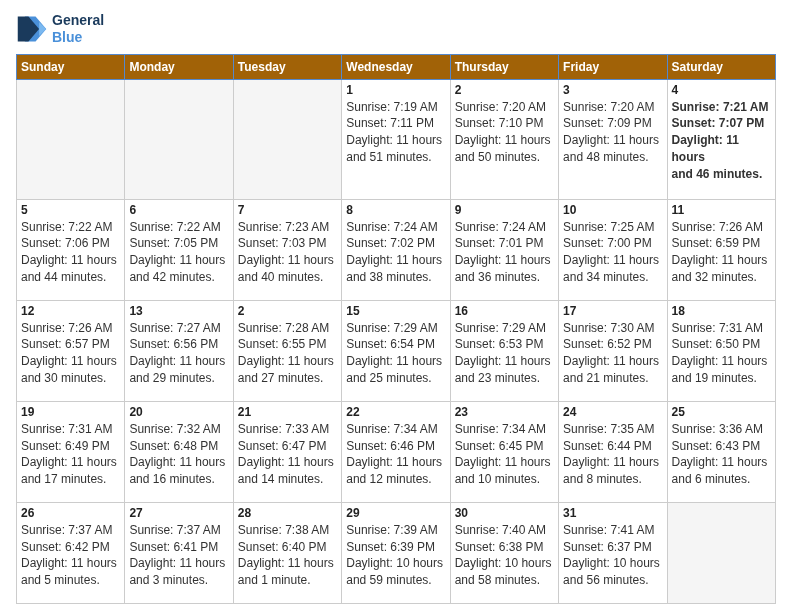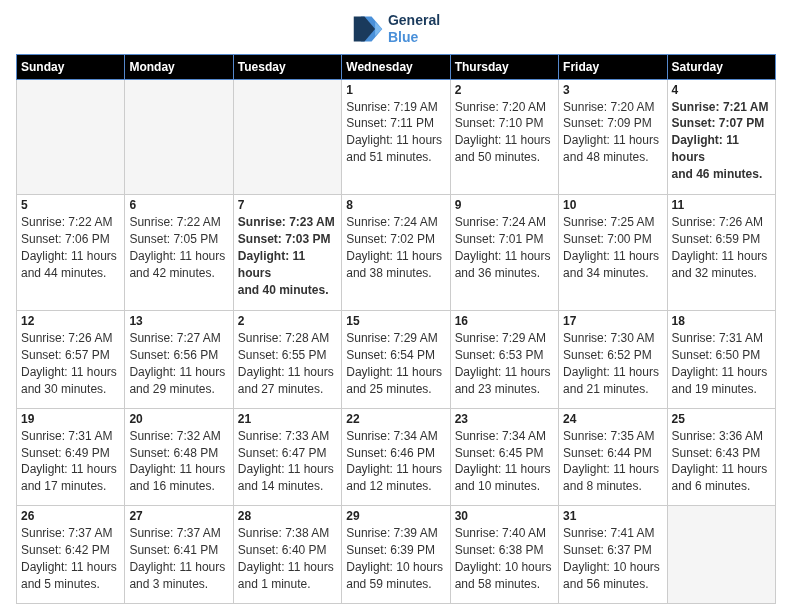--- a/index.html
+++ b/index.html
@@ -12,21 +12,21 @@
     }
     .page {
       width: 792px;
       height: 612px;
       padding: 12px 16px 8px 16px;
       display: flex;
       flex-direction: column;
     }
     .header {
       display: flex;
-      justify-content: center;
+      justify-content: flex-start;
       align-items: flex-start;
       margin-bottom: 8px;
     }
     .logo {
       display: flex;
       align-items: center;
       gap: 4px;
     }
     .logo-text {
       font-size: 14px;
@@ -52,21 +52,21 @@
       color: #444;
     }
     .calendar {
       flex: 1;
       border: 1px solid #ccc;
       border-collapse: collapse;
       width: 100%;
       table-layout: fixed;
     }
     .calendar th {
-      background: #000000;
+      background: #a16207;
       color: #fff;
       font-size: 12px;
       font-weight: bold;
       padding: 5px 4px;
       text-align: left;
       border: 1px solid #5588cc;
     }
     .calendar td {
       border: 1px solid #ccc;
       vertical-align: top;
@@ -169,21 +169,21 @@
           </td>
           <td>
             <span class="day-num">6</span>
             <div class="cell-text" style="white-space: pre-line;">Sunrise: 7:22 AM
 Sunset: 7:05 PM
 Daylight: 11 hours
 and 42 minutes.</div>
           </td>
           <td>
             <span class="day-num">7</span>
-            <div class="cell-text" style="white-space: pre-line; font-weight: bold;">Sunrise: 7:23 AM
+            <div class="cell-text" style="white-space: pre-line;">Sunrise: 7:23 AM
 Sunset: 7:03 PM
 Daylight: 11 hours
 and 40 minutes.</div>
           </td>
           <td>
             <span class="day-num">8</span>
             <div class="cell-text" style="white-space: pre-line;">Sunrise: 7:24 AM
 Sunset: 7:02 PM
 Daylight: 11 hours
 and 38 minutes.</div>

